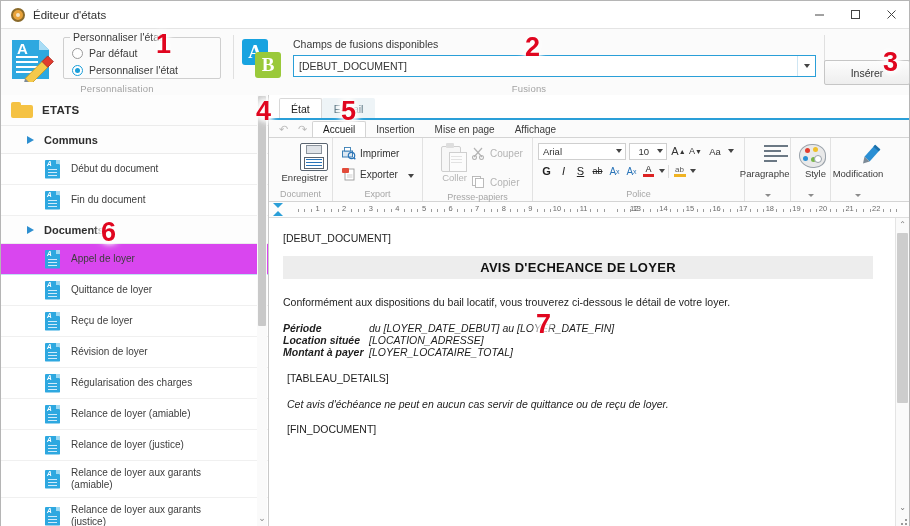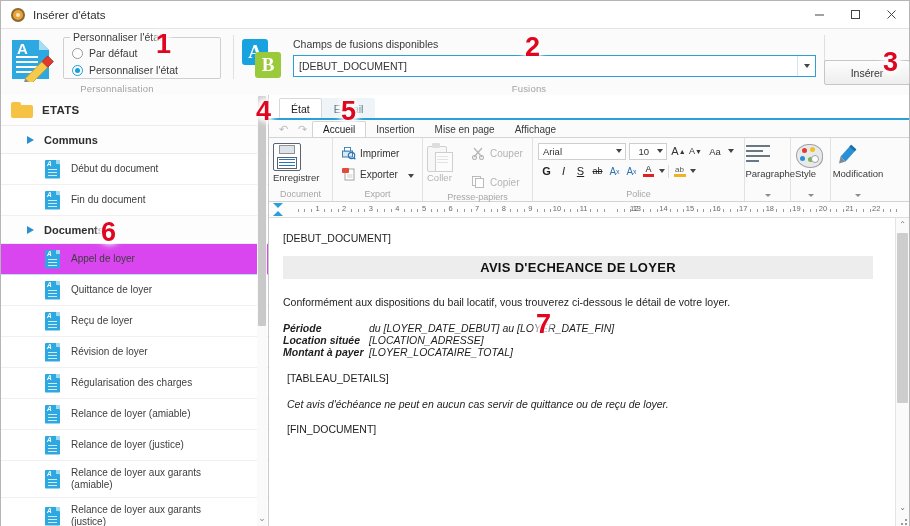--- a/index.html
+++ b/index.html
@@ -88,21 +88,21 @@
   .ribbon{background:#fbfbfb;border-bottom:1px solid #d4d4d4;}
   .ribtabs{height:17px;display:flex;align-items:flex-end;padding-left:5px;background:#fbfbfb;}
   .qa{width:19px;height:15px;display:flex;align-items:center;justify-content:center;color:#b9b9b9;font-size:11px;}
   .rtab{height:15px;padding:0 10px;font-size:10px;color:#3a3a3a;display:flex;align-items:center;}
   .rtab.act{background:#fff;border:1px solid #d4d4d4;border-bottom:1px solid #fff;border-radius:2px 2px 0 0;margin-bottom:-1px;color:#1a1a1a;}
   .ribbody{height:63px;display:flex;background:#fbfbfb;border-top:1px solid #d4d4d4;position:relative;}
   .rg{position:relative;height:63px;box-sizing:border-box;border-right:1px solid #e2e2e2;display:flex;flex-direction:column;}
   .rg-inner{flex:1;display:flex;align-items:flex-start;padding:3px 4px 0 4px;}
   .rg-cap{height:13px;text-align:center;font-size:9px;color:#a6a6a6;line-height:13px;position:relative;}
   .rg-cap .dd{position:absolute;right:4px;top:3px;width:0;height:0;border-left:3px solid transparent;border-right:3px solid transparent;border-top:3.5px solid #8c8c8c;}
-  .bigbtn{width:56px;display:flex;flex-direction:column;align-items:flex-start;justify-content:flex-start;padding-top:2px;}
+  .bigbtn{width:56px;display:flex;flex-direction:column;align-items:flex-end;justify-content:flex-start;padding-top:2px;}
   .bigbtn .cap{font-size:9.5px;color:#3a3a3a;margin-top:2px;text-align:center;line-height:10px;}
   .smbtn{display:flex;align-items:center;height:18px;padding:0 4px;font-size:10px;color:#333;white-space:nowrap;}
   .smbtn.dis{color:#b4b4b4;}
   .smbtn .ic{width:15px;height:14px;margin-right:4px;flex:none;position:relative;}
 
   
   .floppy{width:28px;height:28px;position:relative;}
   .floppy .body{position:absolute;inset:0;border:1.6px solid #5a6470;border-radius:2px;background:#fff;}
   .floppy .top{position:absolute;left:6px;top:1.6px;width:16px;height:9px;background:#dfe3e8;border:1px solid #8b939c;box-sizing:border-box;}
   .floppy .bot{position:absolute;left:4px;bottom:1.6px;width:20px;height:12px;background:#fff;border:1px solid #5a6470;box-sizing:border-box;}
@@ -169,21 +169,21 @@
 </style>
 </head>
 <body>
 
 <div class="app">
 
   <div class="titlebar">
     <div class="tb-icon">
         <div class="gear"></div>
       </div>
-    <div class="tb-title">Insérer d'états</div>
+    <div class="tb-title">Éditeur d'états</div>
     <div class="wbtns">
       <div class="wbtn">
         <svg width="11" height="11" viewBox="0 0 11 11">
             <line x1="1" y1="6" x2="10" y2="6" stroke="#444" stroke-width="1"></line>
           </svg>
       </div>
       <div class="wbtn">
         <svg width="11" height="11" viewBox="0 0 11 11">
             <rect x="1.5" y="1.5" width="8" height="8" fill="none" stroke="#444" stroke-width="1"></rect>
           </svg>

